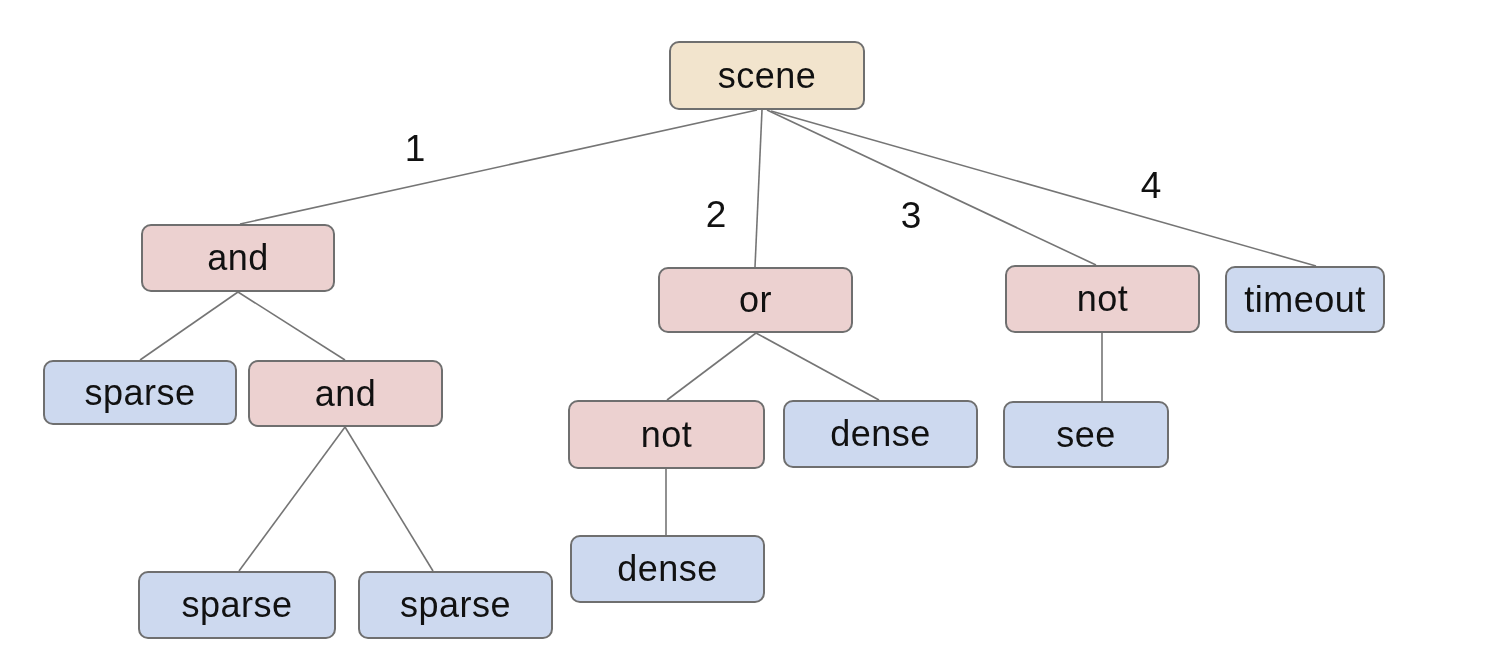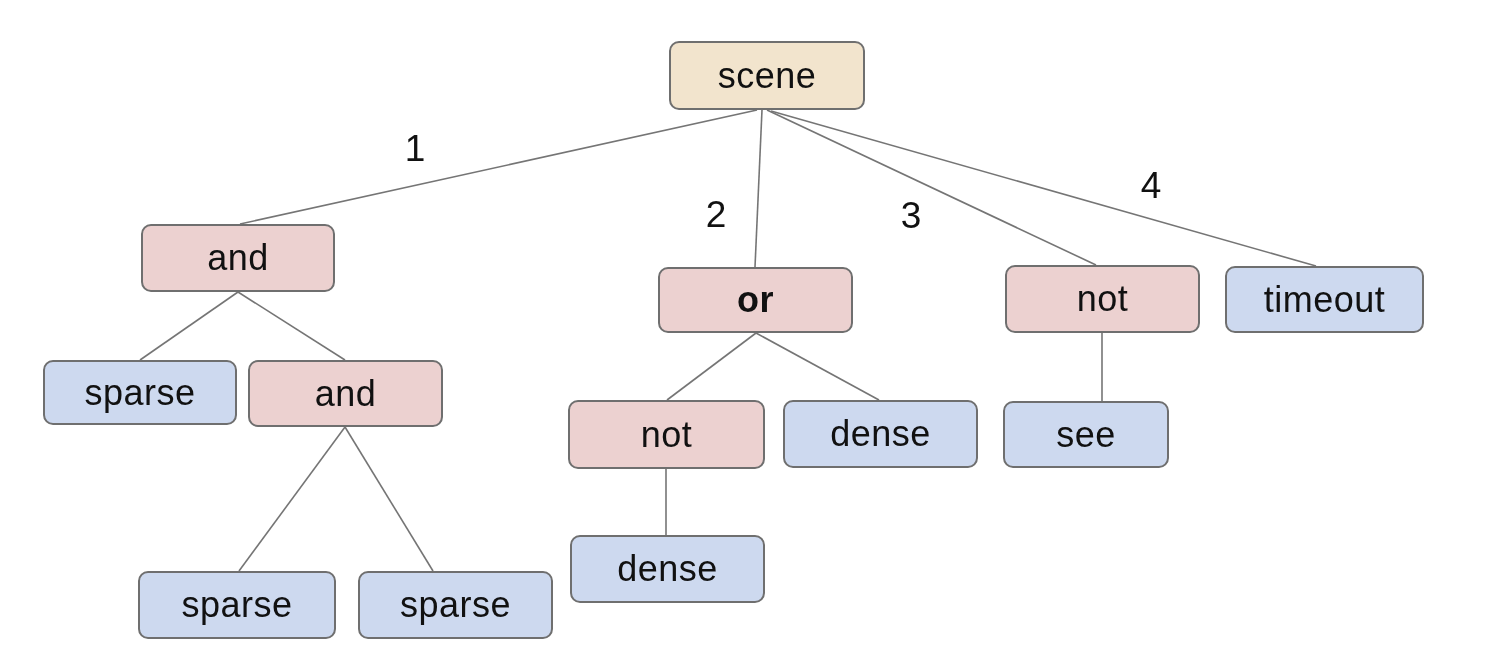--- a/index.html
+++ b/index.html
@@ -73,23 +73,23 @@
   </svg>
 
   <div class="edge-label" style="left:415px; top:148px;">1</div>
   <div class="edge-label" style="left:716px; top:214px;">2</div>
   <div class="edge-label" style="left:911px; top:215px;">3</div>
   <div class="edge-label" style="left:1151px; top:185px;">4</div>
 
   <div class="node root" style="left:669px;  top:41px;  width:196px; height:69px;">scene</div>
 
   <div class="node operator" style="left:141px;  top:224px; width:194px; height:68px;">and</div>
-  <div class="node operator" style="left:658px;  top:267px; width:195px; height:66px;font-weight:bold;">or</div>
+  <div class="node operator" style="left:658px;  top:267px; width:195px; height:66px;">or</div>
   <div class="node operator" style="left:1005px; top:265px; width:195px; height:68px;">not</div>
-  <div class="node leaf" style="left:1225px; top:266px; width:199px; height:67px;">timeout</div>
+  <div class="node leaf" style="left:1225px; top:266px; width:160px; height:67px;">timeout</div>
 
   <div class="node leaf" style="left:43px;   top:360px; width:194px; height:65px;">sparse</div>
   <div class="node operator" style="left:248px;  top:360px; width:195px; height:67px;">and</div>
   <div class="node operator" style="left:568px;  top:400px; width:197px; height:69px;">not</div>
   <div class="node leaf" style="left:783px;  top:400px; width:195px; height:68px;">dense</div>
   <div class="node leaf" style="left:1003px; top:401px; width:166px; height:67px;">see</div>
 
   <div class="node leaf" style="left:138px;  top:571px; width:198px; height:68px;">sparse</div>
   <div class="node leaf" style="left:358px;  top:571px; width:195px; height:68px;">sparse</div>
   <div class="node leaf" style="left:570px;  top:535px; width:195px; height:68px;">dense</div>

